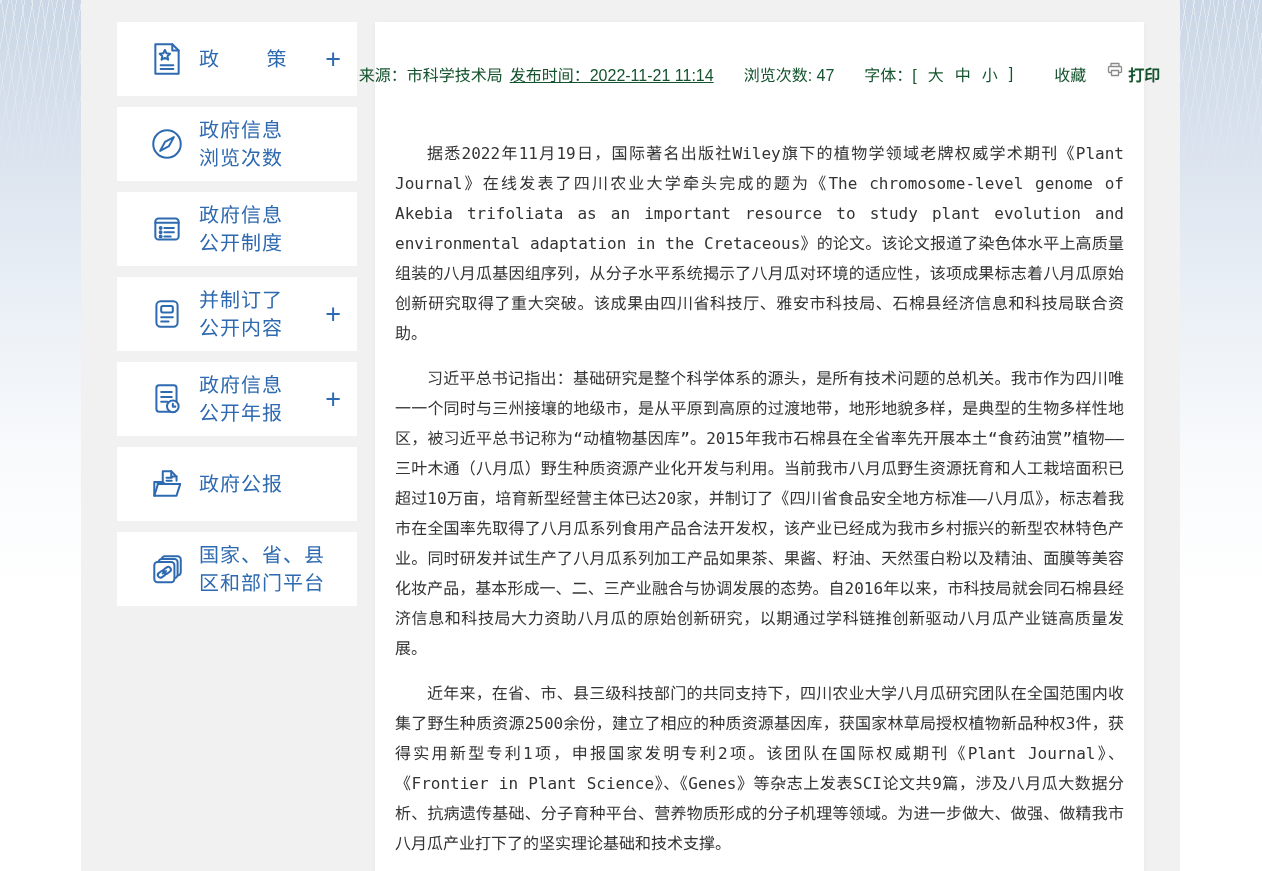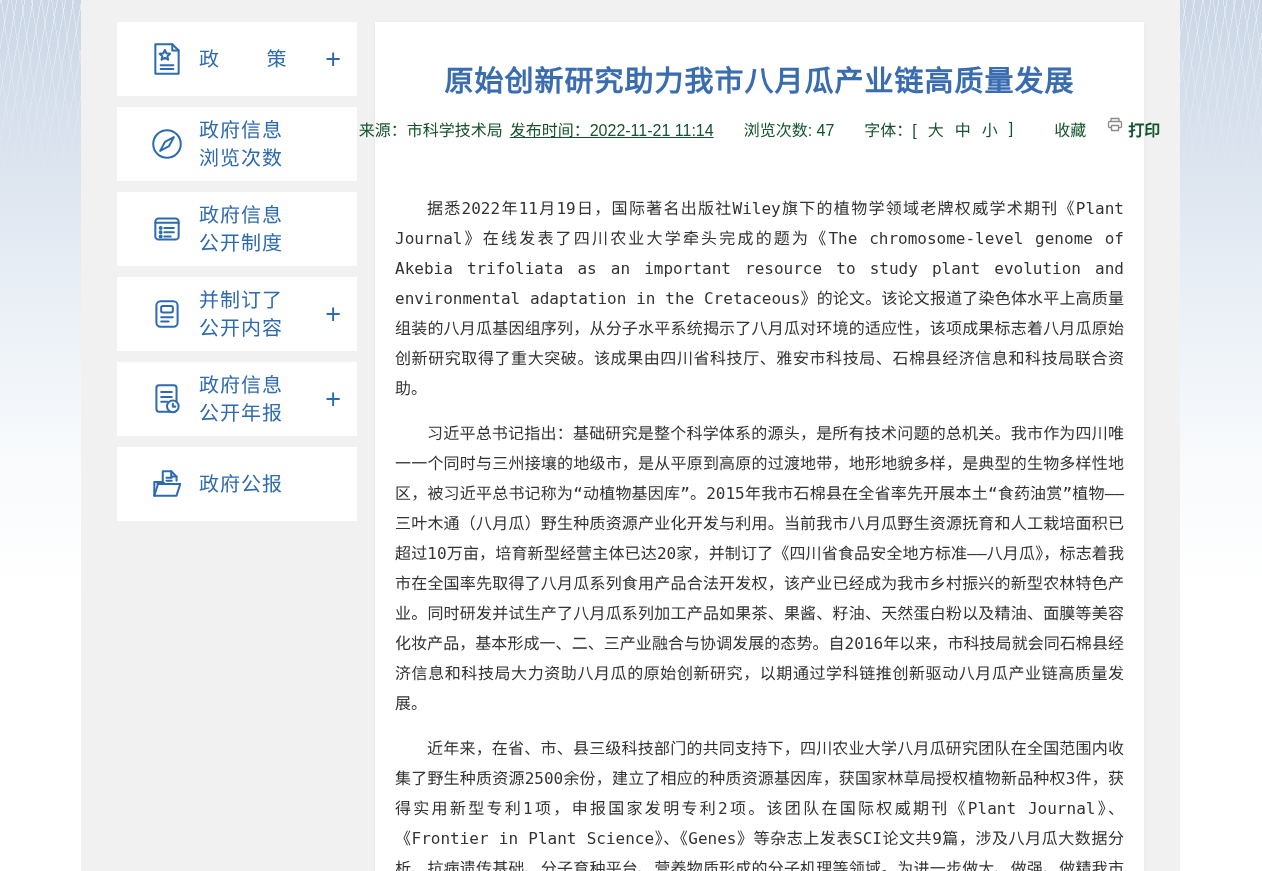--- a/index.html
+++ b/index.html
@@ -167,26 +167,44 @@
         <path d="M5 28 l3.5 -11 h21 l-3.5 11 z"></path>
       </svg>
     </span>
     <span class="side-label">
       <span class="ln">政府公报</span>
 
     </span>
 
   </div>
 
+  <div class="side-item">
+    <span class="side-icon">
+      <svg viewBox="0 0 34 34" fill="none" stroke="#2e6ab0" stroke-width="1.9" stroke-linecap="round" stroke-linejoin="round">
+        <rect x="12" y="5" width="18" height="18" rx="3"></rect>
+        <rect x="9" y="7.5" width="18" height="18" rx="3" fill="#ffffff"></rect>
+        <rect x="5" y="10.5" width="19" height="19" rx="3" fill="#ffffff"></rect>
+        <g transform="rotate(-35 14.5 20)">
+          <rect x="7.5" y="17.6" width="7.6" height="5" rx="2.5"></rect>
+          <rect x="13.8" y="17.6" width="7.6" height="5" rx="2.5"></rect>
+          <path d="M12.5 20.1 h4"></path>
+        </g>
+      </svg>
+    </span>
+    <span class="side-label">
+      <span class="ln">国家、省、县</span>
+      <span class="ln">区和部门平台</span>
+    </span>
+
+  </div>
 
 </nav>
 
 <main class="card">
 
-  <h1 class="title">原始创新研究助力我市八月瓜产业链高质量发展</h1>
 
   <div class="meta">
     <span class="m-src">来源：市科学技术局</span>
     <span class="m-time">发布时间：2022-11-21 11:14</span>
     <span class="m-views">浏览次数: 47</span>
     <span class="m-fontgrp">
       <span>字体：[</span>
       <span class="m-size">大</span>
       <span class="m-size">中</span>
       <span class="m-size">小</span>

